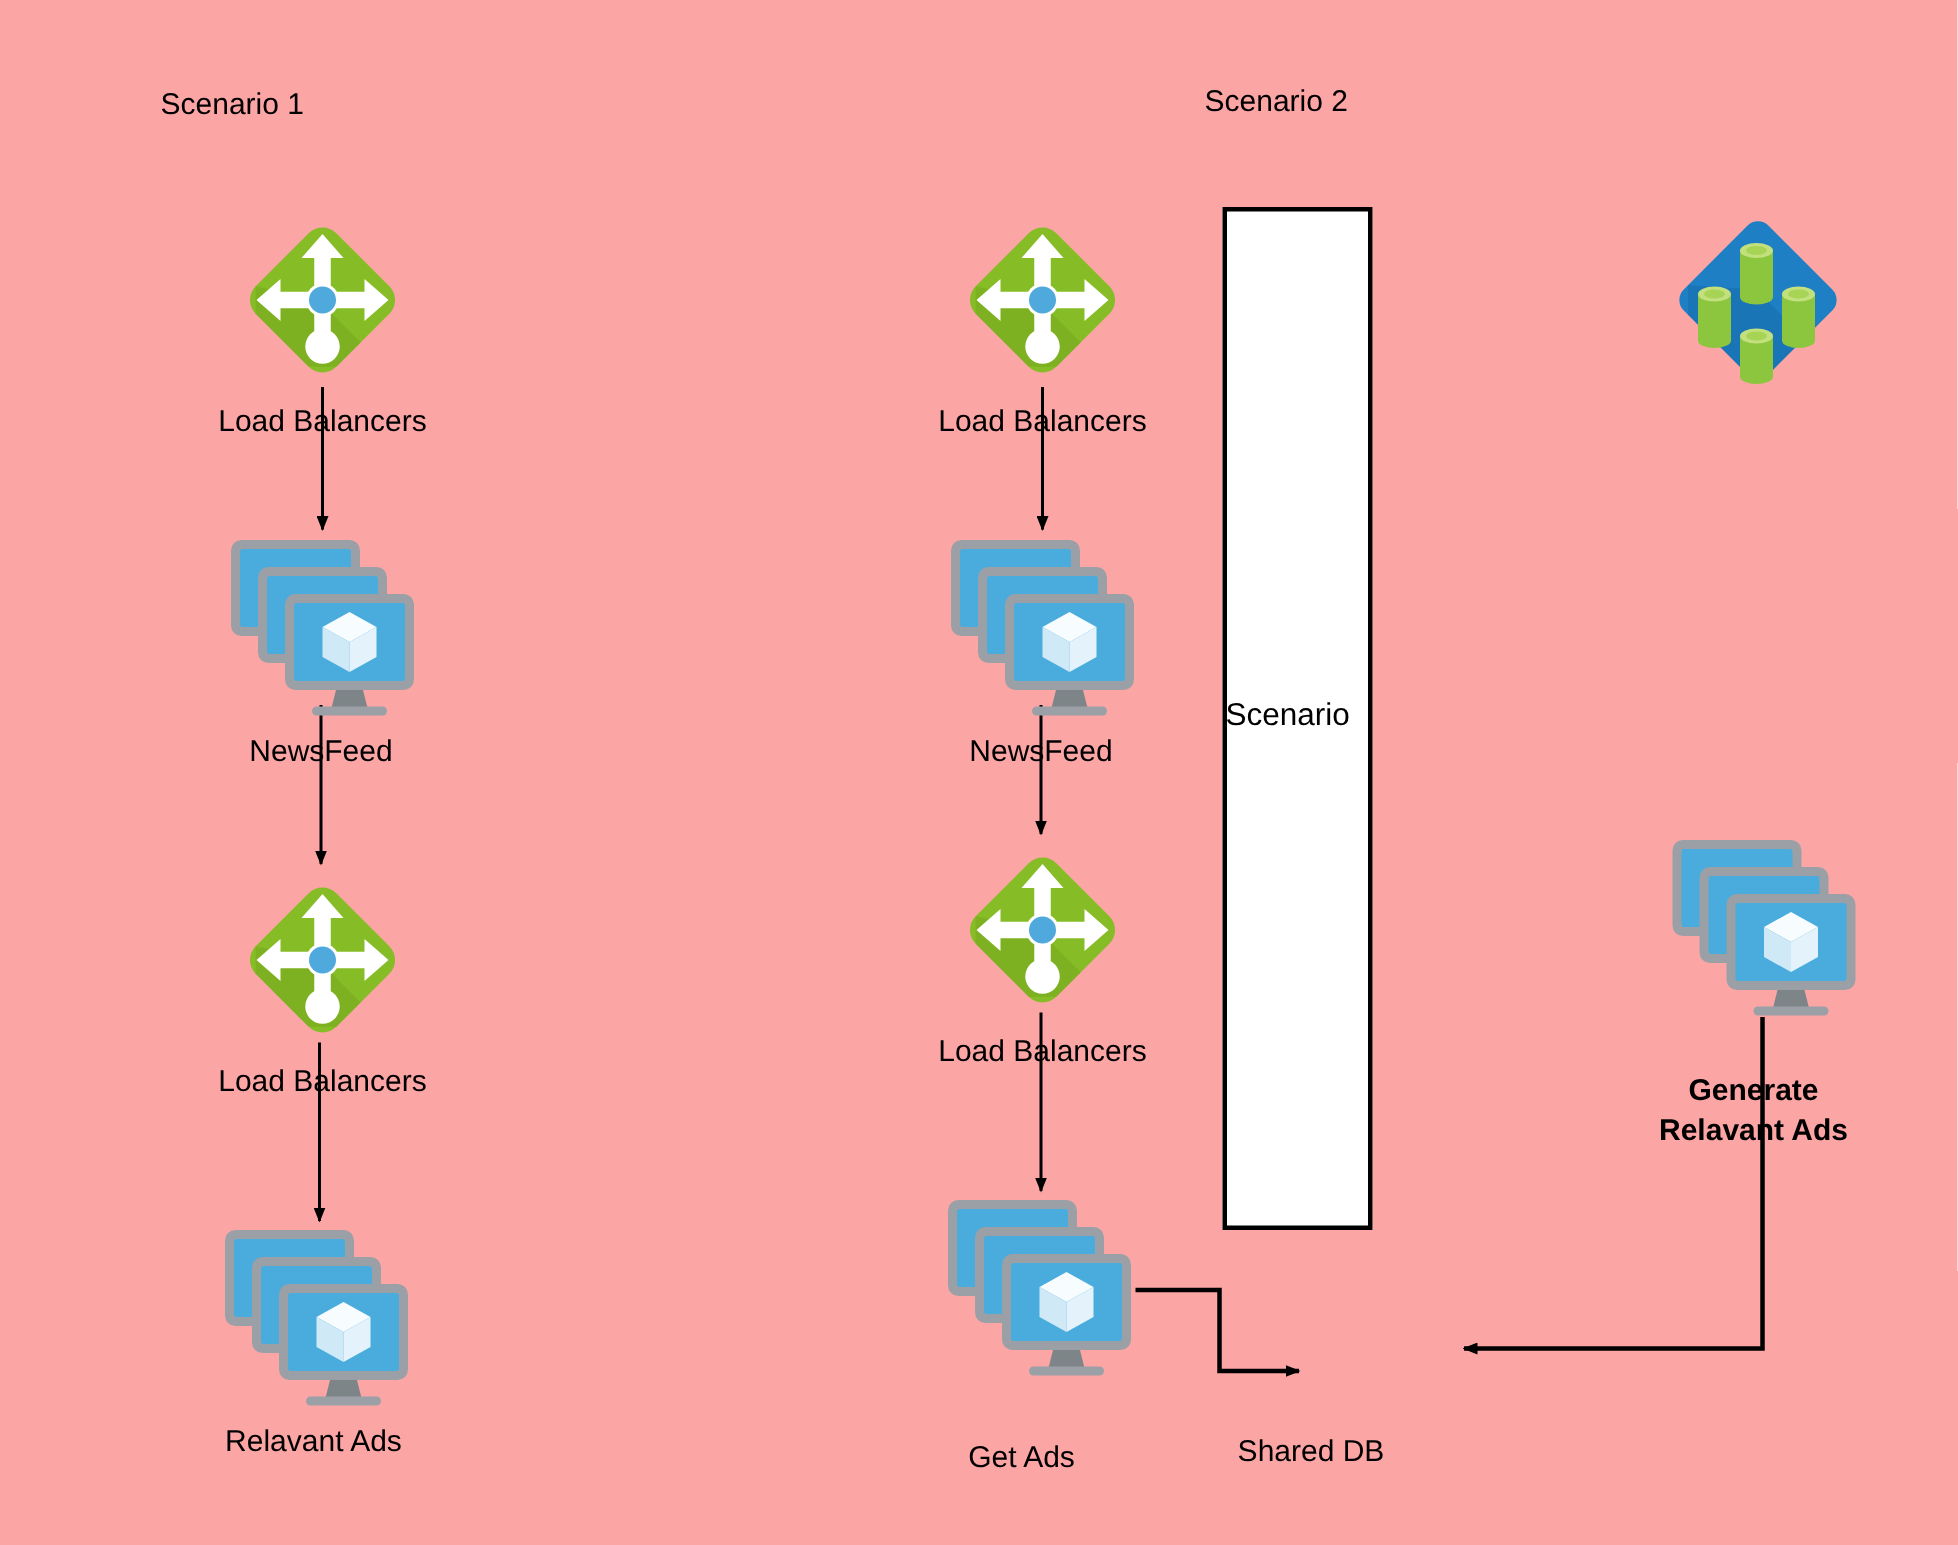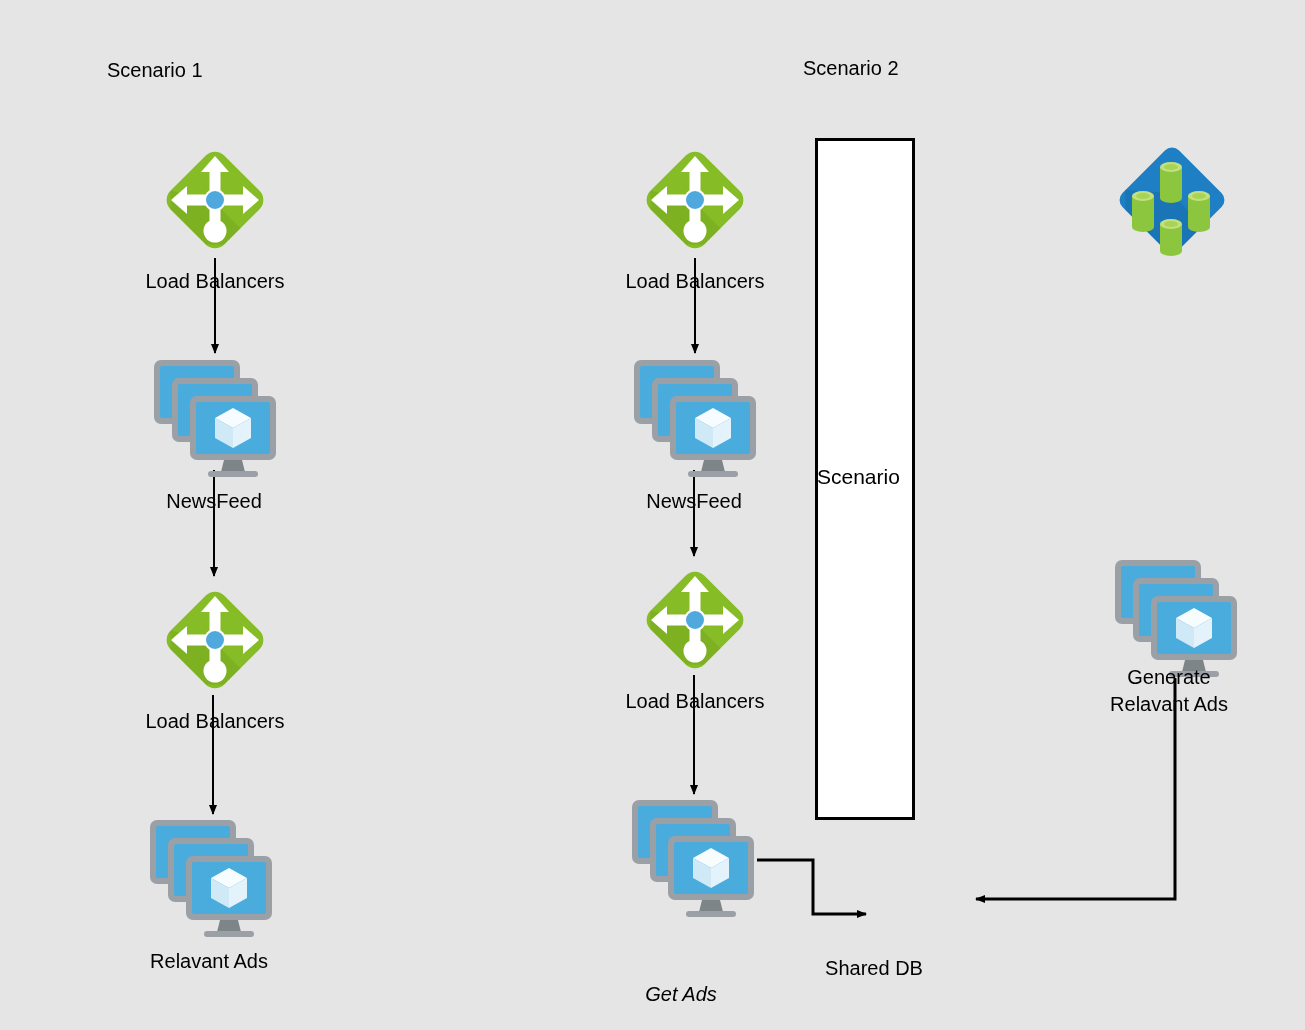--- a/index.html
+++ b/index.html
@@ -9,21 +9,21 @@
     background: #ffffff;
   }
   body {
     font-family: "Liberation Sans", sans-serif;
     -webkit-font-smoothing: antialiased;
   }
   #canvas {
     position: relative;
     width: 1305px;
     height: 1030px;
-    background: #e5e5e5;
+    background: #fca5a5;
     overflow: hidden;
   }
   .abs { position: absolute; }
 
   
   .scenario-title {
     font-size: 20px;
     color: #000000;
     white-space: nowrap;
     line-height: 24px;
@@ -256,21 +256,21 @@
         <rect x="38" y="38" width="86" height="64" rx="7" ry="7" fill="#9AA0A6"></rect>
         <rect x="44" y="44" width="74" height="52" rx="2" ry="2" fill="#49ACDD"></rect>
         <path d="M81,50 L99,60 L81,70 L63,60 Z" fill="#F7FCFE"></path>
         <path d="M63,60 L81,70 L81,90 L63,80 Z" fill="#CFE9F7"></path>
         <path d="M99,60 L99,80 L81,90 L81,70 Z" fill="#E4F3FB"></path>
       </g>
       <path d="M72,102 L90,102 L93,114 L69,114 Z" fill="#7E8589"></path>
       <rect x="56" y="113" width="50" height="6" rx="3" ry="3" fill="#9AA0A6"></rect>
     </svg>
   </div>
-  <div class="abs node-label" style="left:611px; top:981px; width:140px;font-style:italic;">Get Ads</div>
+  <div class="abs node-label" style="left:611px; top:959px; width:140px;">Get Ads</div>
 
   <div class="abs" style="left:1112px; top:140px; width:120px; height:120px;">
     <svg class="icon-svg" width="120" height="120" viewBox="0 0 120 120">
       <g transform="translate(60,60) rotate(45) translate(-40,-40)">
         <rect x="0" y="0" width="80" height="80" rx="10" ry="10" fill="#1E7FC4"></rect>
         <path d="M0,66 L14,80 L66,80 L80,66 L80,36 L34,36 Z" fill="#166BA8" opacity="0.45"></path>
       </g>
 
       <g>
 
@@ -309,18 +309,18 @@
         <rect x="38" y="38" width="86" height="64" rx="7" ry="7" fill="#9AA0A6"></rect>
         <rect x="44" y="44" width="74" height="52" rx="2" ry="2" fill="#49ACDD"></rect>
         <path d="M81,50 L99,60 L81,70 L63,60 Z" fill="#F7FCFE"></path>
         <path d="M63,60 L81,70 L81,90 L63,80 Z" fill="#CFE9F7"></path>
         <path d="M99,60 L99,80 L81,90 L81,70 Z" fill="#E4F3FB"></path>
       </g>
       <path d="M72,102 L90,102 L93,114 L69,114 Z" fill="#7E8589"></path>
       <rect x="56" y="113" width="50" height="6" rx="3" ry="3" fill="#9AA0A6"></rect>
     </svg>
   </div>
-  <div class="abs node-label" style="left:1079px; top:664px; width:180px;">Generate
+  <div class="abs node-label" style="left:1079px; top:714px; width:180px;font-weight:bold;">Generate
 Relavant Ads</div>
 
   <div class="abs node-label" style="left:799px; top:955px; width:150px;">Shared DB</div>
 
 </div>
 
 </body></html>

